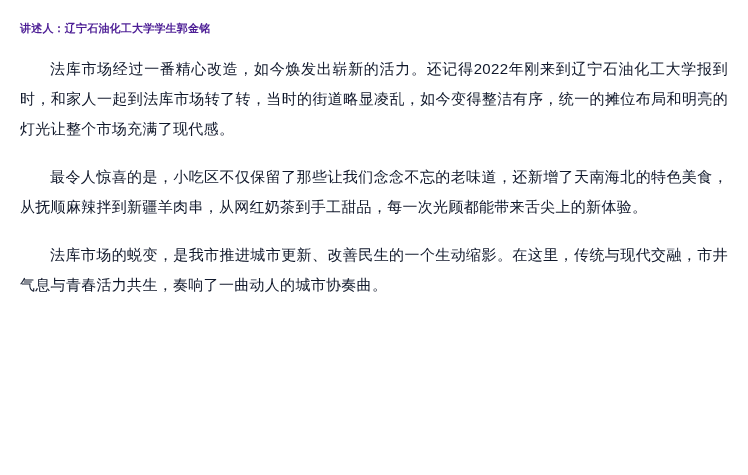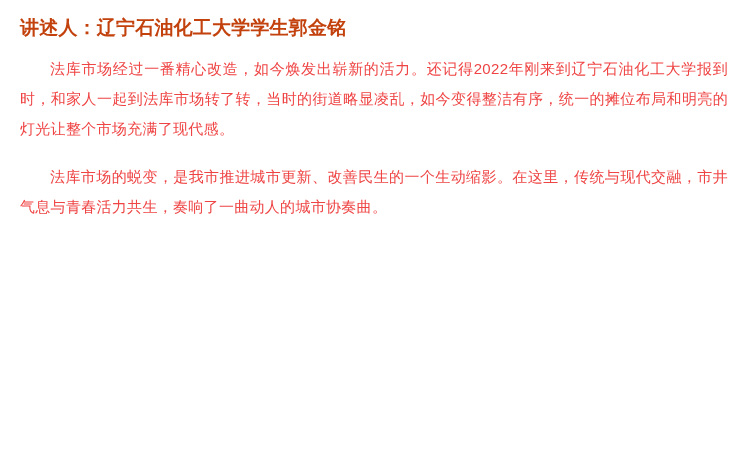--- a/index.html
+++ b/index.html
@@ -16,55 +16,56 @@
   }
   .page {
     width: 748px;
     height: 475px;
     box-sizing: border-box;
     padding: 16px 20px 0 20px;
     background: #ffffff;
   }
   .speaker-line {
     font-family: "Liberation Sans", "DejaVu Sans", sans-serif;
-    font-size: 19px;
+    font-size: 11px;
     font-weight: bold;
-    color: #c2410c;
+    color: #4c1d95;
     line-height: 24px;
     margin-bottom: 14px;
     letter-spacing: 0.2px;
   }
   .speaker-label {
     font-weight: bold;
   }
   .speaker-name {
     font-weight: bold;
   }
   .body-text p {
     margin: 0 0 18px 0;
     font-family: "Liberation Sans", "DejaVu Sans", sans-serif;
     font-size: 15px;
     line-height: 30px;
-    color: #ef4444;
+    color: #0f172a;
     text-align: justify;
     text-justify: inter-ideograph;
     text-indent: 2em;
     letter-spacing: 0.3px;
   }
   .body-text p:last-child {
     margin-bottom: 18px;
   }
 </style>
 </head>
 <body>
 
 <div class="page">
 
   <div class="speaker-line">
     <span class="speaker-label">讲述人：</span><span class="speaker-name">辽宁石油化工大学学生郭金铭</span>
   </div>
 
   <div class="body-text">
     <p>法库市场经过一番精心改造，如今焕发出崭新的活力。还记得2022年刚来到辽宁石油化工大学报到时，和家人一起到法库市场转了转，当时的街道略显凌乱，如今变得整洁有序，统一的摊位布局和明亮的灯光让整个市场充满了现代感。</p>
+    <p>最令人惊喜的是，小吃区不仅保留了那些让我们念念不忘的老味道，还新增了天南海北的特色美食，从抚顺麻辣拌到新疆羊肉串，从网红奶茶到手工甜品，每一次光顾都能带来舌尖上的新体验。</p>
     <p>法库市场的蜕变，是我市推进城市更新、改善民生的一个生动缩影。在这里，传统与现代交融，市井气息与青春活力共生，奏响了一曲动人的城市协奏曲。</p>
   </div>
 
 </div>
 
 </body></html>

